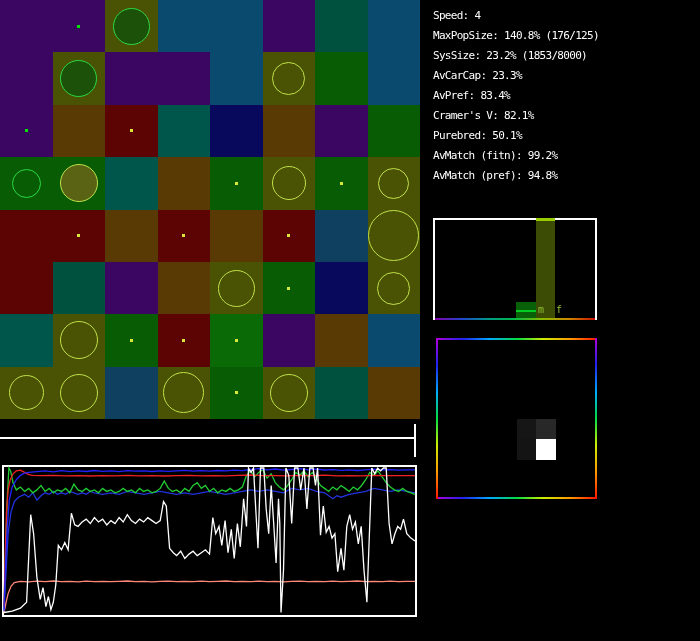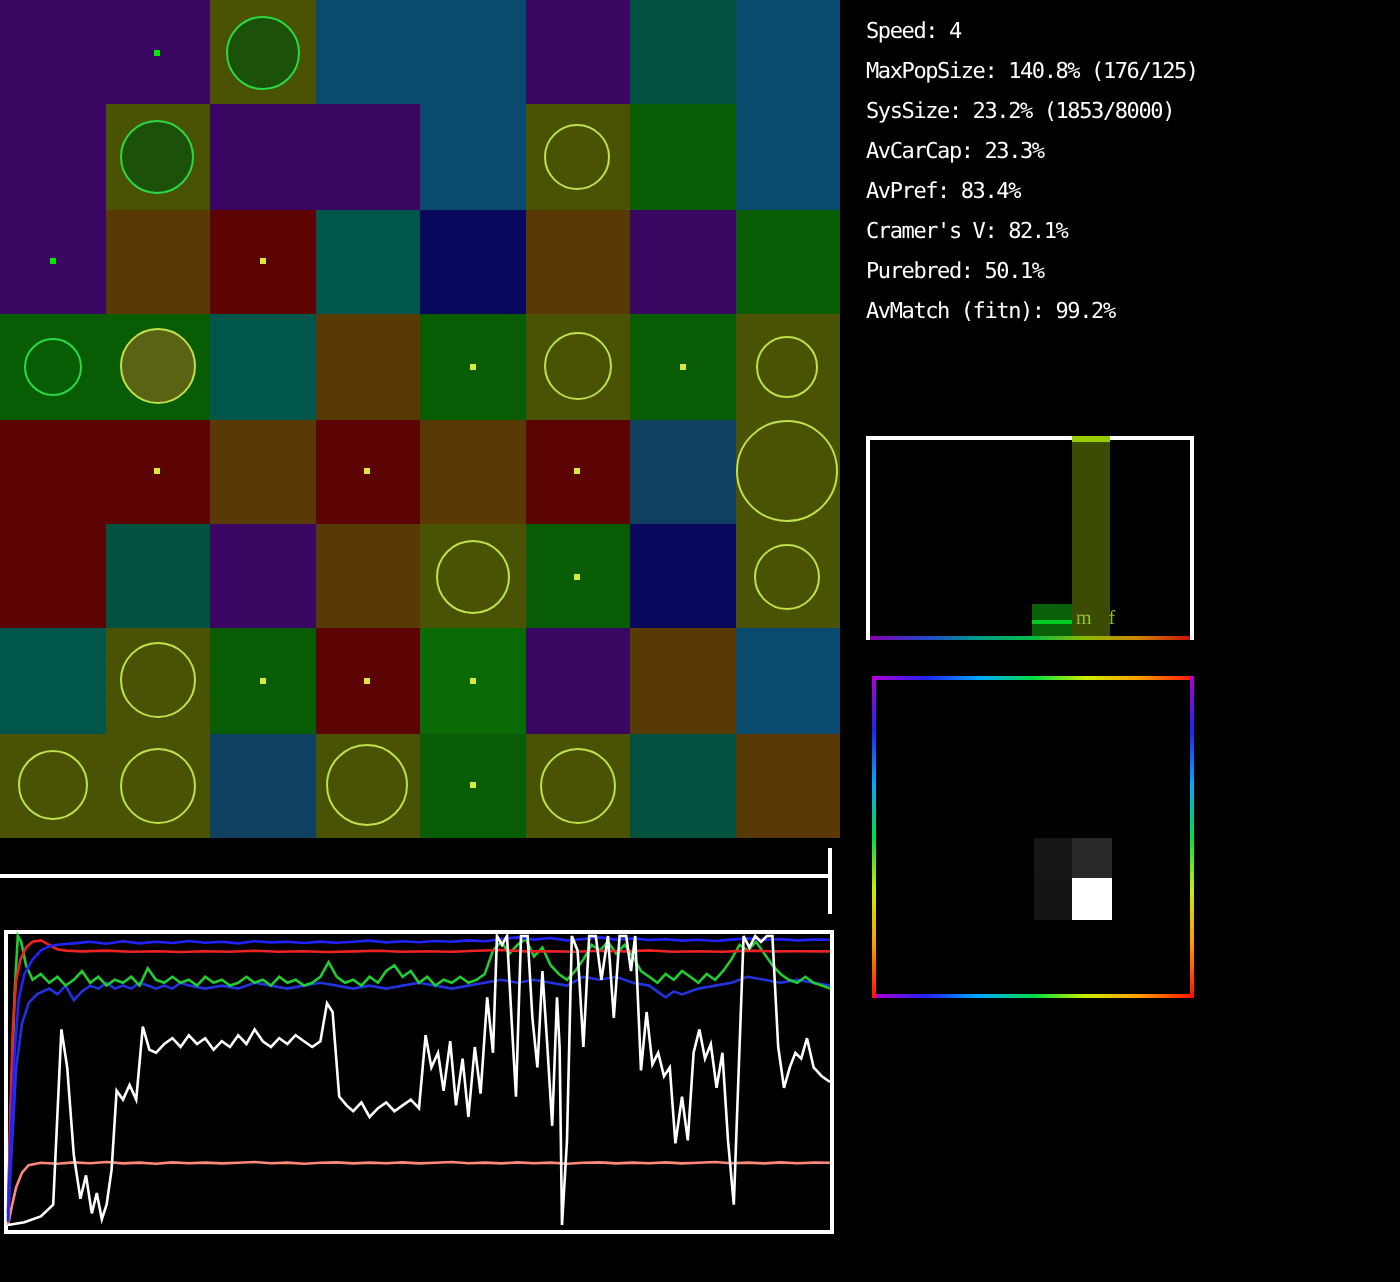--- a/index.html
+++ b/index.html
@@ -14,21 +14,21 @@
   
   .slider-track{position:absolute;left:0;top:437px;width:414px;height:2px;background:#fff;}
   .slider-thumb{position:absolute;left:414px;top:424px;width:2px;height:33px;background:#fff;}
   
   .chart{position:absolute;left:2px;top:465px;}
   
   .stats{position:absolute;left:433px;top:6px;color:#fff;font-size:11px;letter-spacing:-0.7px;}
   .stat-line{height:20px;line-height:20px;white-space:pre;}
   
   .panel{position:absolute;box-sizing:border-box;background:#000;}
-  .fitness{left:433px;top:218px;width:164px;height:102px;border:2px solid #fff;font-family:Liberation Serif, serif;}
+  .fitness{left:433px;top:218px;width:164px;height:102px;border:2px solid #fff;}
   .fitness .bar,.fitness .bar-cap,.fitness .bar-line{position:absolute;}
   .mf-label{position:absolute;left:103px;bottom:3px;font-size:10px;letter-spacing:3px;white-space:pre;}
   .hue-strip{position:absolute;left:0;right:0;bottom:-2px;height:2px;}
   
   .pref{left:436px;top:338px;width:161px;height:161px;}
   .pref .edge{position:absolute;}
   .edge-top{left:0;right:0;top:0;height:2px;}
   .edge-bottom{left:0;right:0;bottom:0;height:2px;}
   .edge-left{top:0;bottom:0;left:0;width:2px;}
   .edge-right{top:0;bottom:0;right:0;width:2px;}
@@ -176,20 +176,21 @@
 
   <div id="stats" class="stats">
       <div class="stat-line">Speed: 4</div>
       <div class="stat-line">MaxPopSize: 140.8% (176/125)</div>
       <div class="stat-line">SysSize: 23.2% (1853/8000)</div>
       <div class="stat-line">AvCarCap: 23.3%</div>
       <div class="stat-line">AvPref: 83.4%</div>
       <div class="stat-line">Cramer's V: 82.1%</div>
       <div class="stat-line">Purebred: 50.1%</div>
       <div class="stat-line">AvMatch (fitn): 99.2%</div>
+      <div class="stat-line">AvMatch (pref): 94.8%</div>
     </div>
 
   <div id="fitness" class="panel fitness">
     <div class="bar" style="left: 101px; width: 19px; height: 98px; background: rgb(60, 76, 4); top: 0px;"></div>
       <div class="bar-cap" style="left: 101px; width: 19px; top: -2px; height: 3px; background: rgb(150, 204, 0);"></div>
       <div class="bar" style="left: 81px; width: 20px; height: 16px; background: rgb(8, 96, 8); bottom: 0px;"></div>
       <div class="bar-line" style="left: 81px; width: 20px; bottom: 6px; height: 2px; background: rgb(0, 204, 34);"></div>
       <div class="mf-label" style="color: rgb(143, 190, 53);">m f</div>
     <div id="hue-strip" class="hue-strip" style="background: linear-gradient(90deg, rgb(136, 0, 170), rgb(34, 68, 204), rgb(0, 153, 138), rgb(0, 187, 68), rgb(136, 187, 0), rgb(204, 136, 0), rgb(204, 17, 0));"></div>
   </div>

